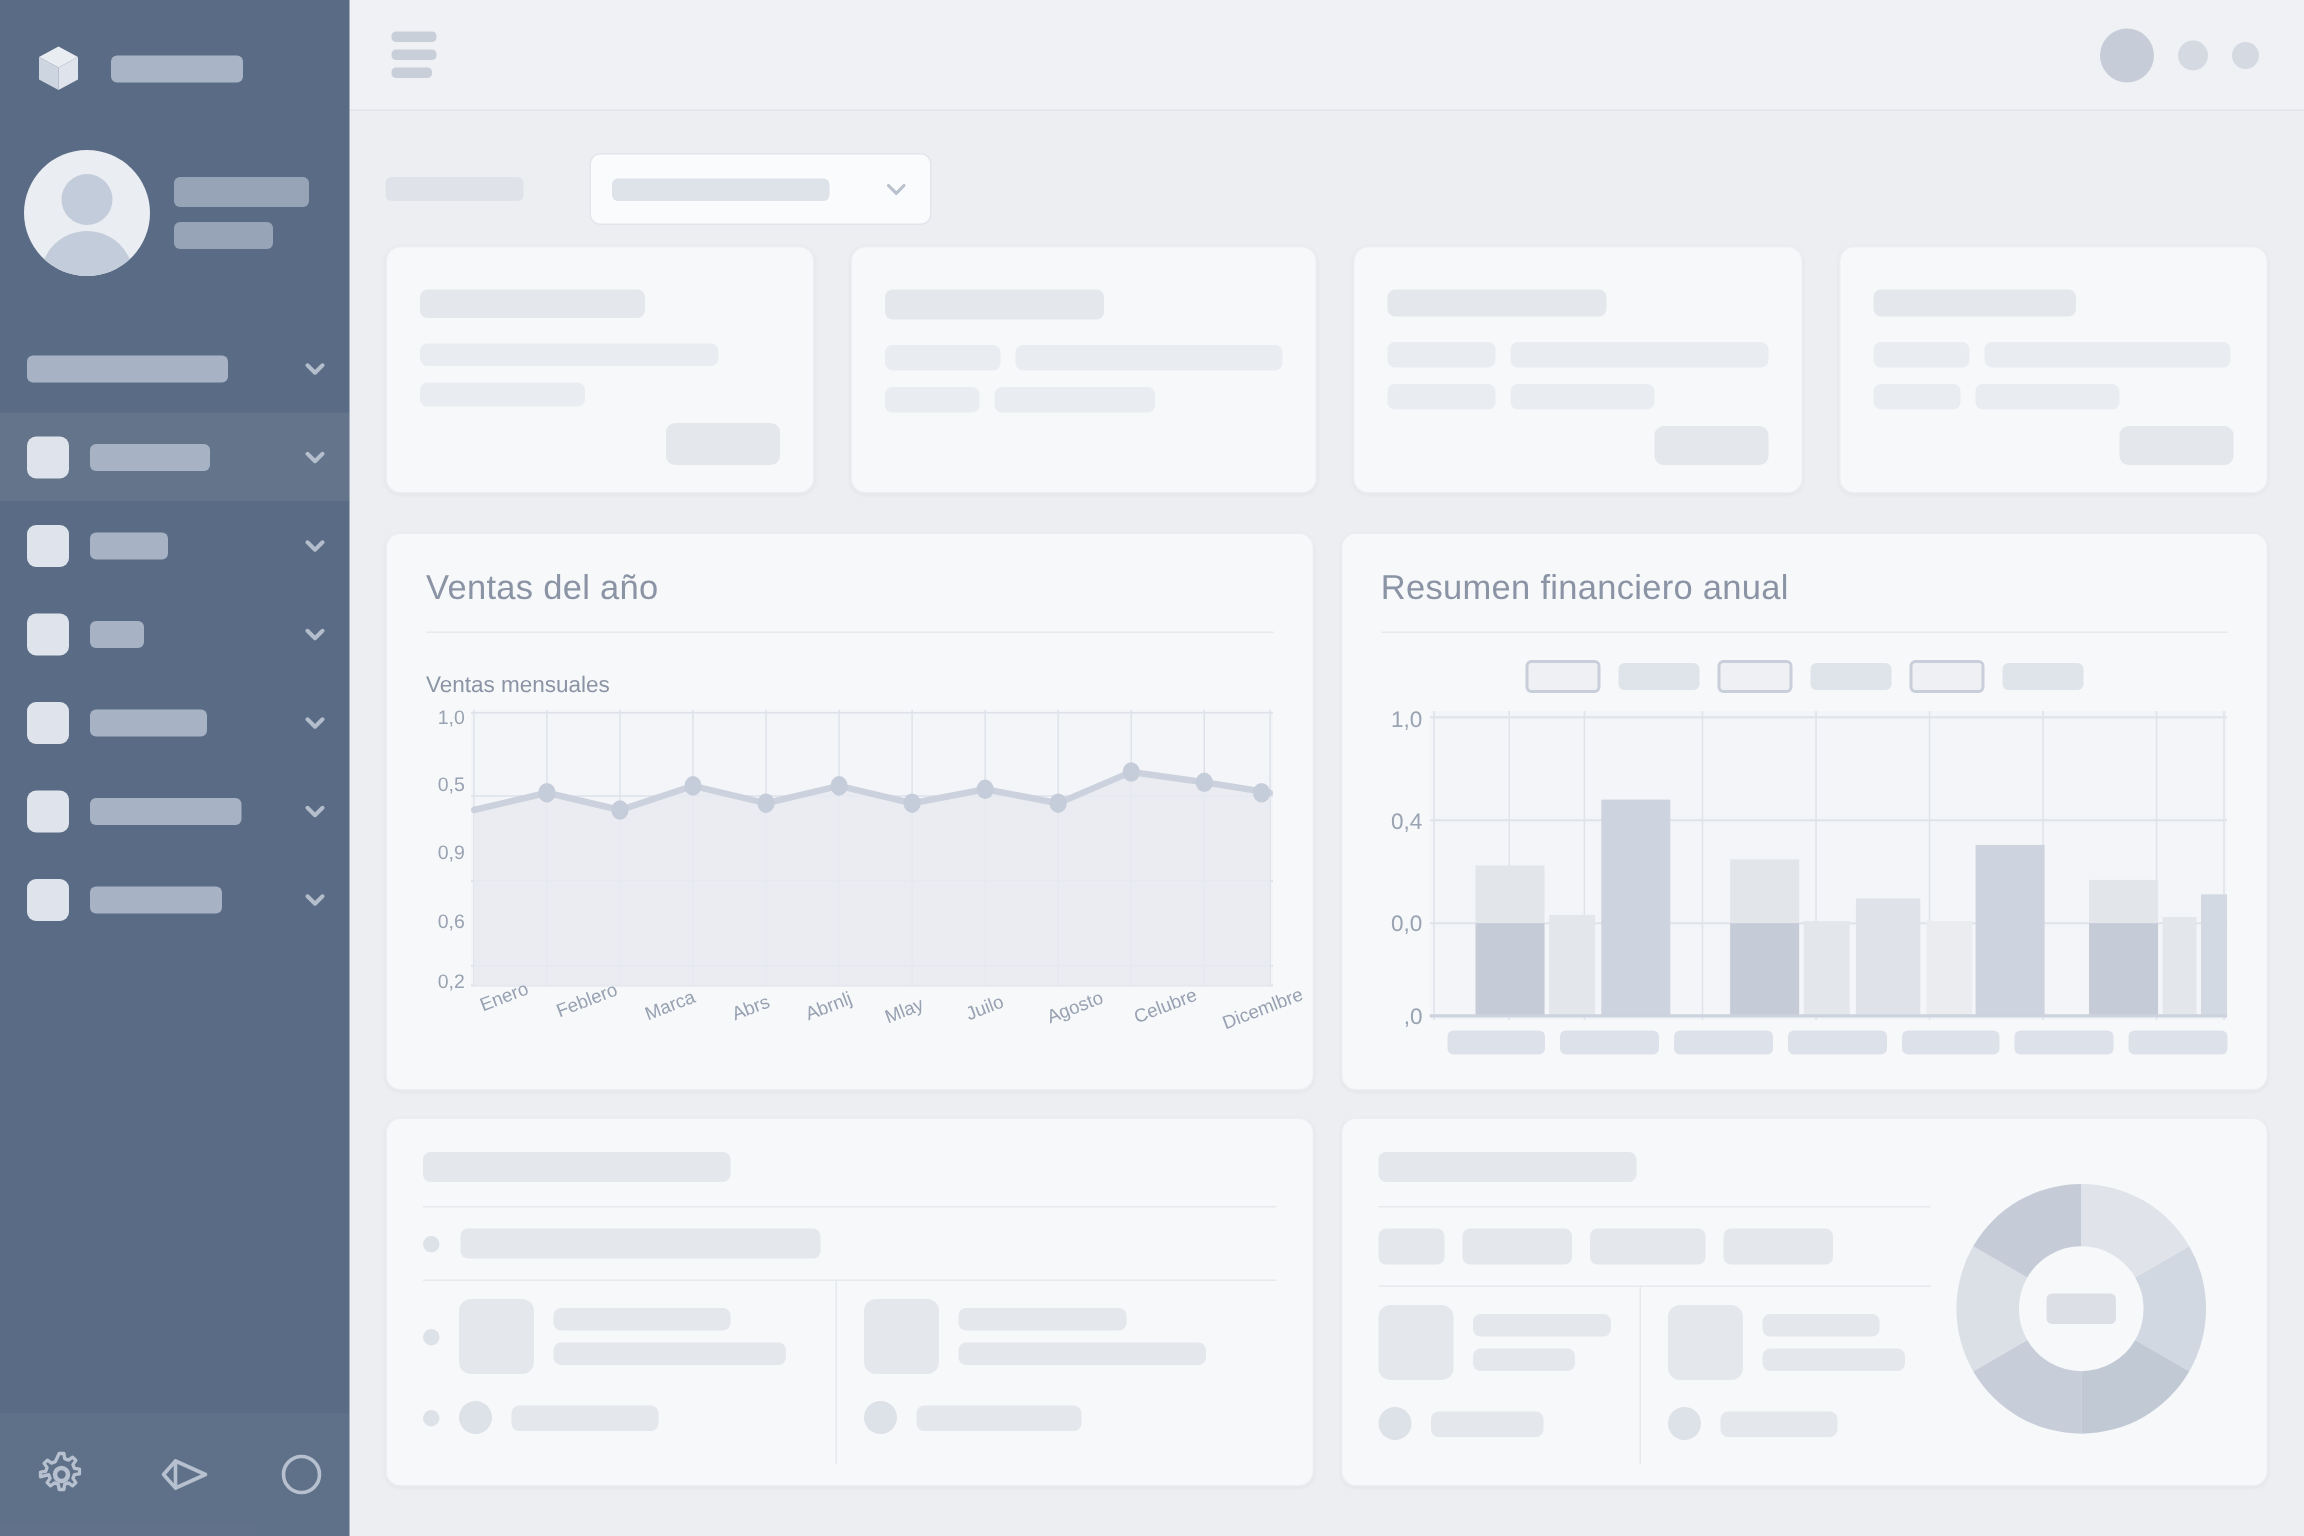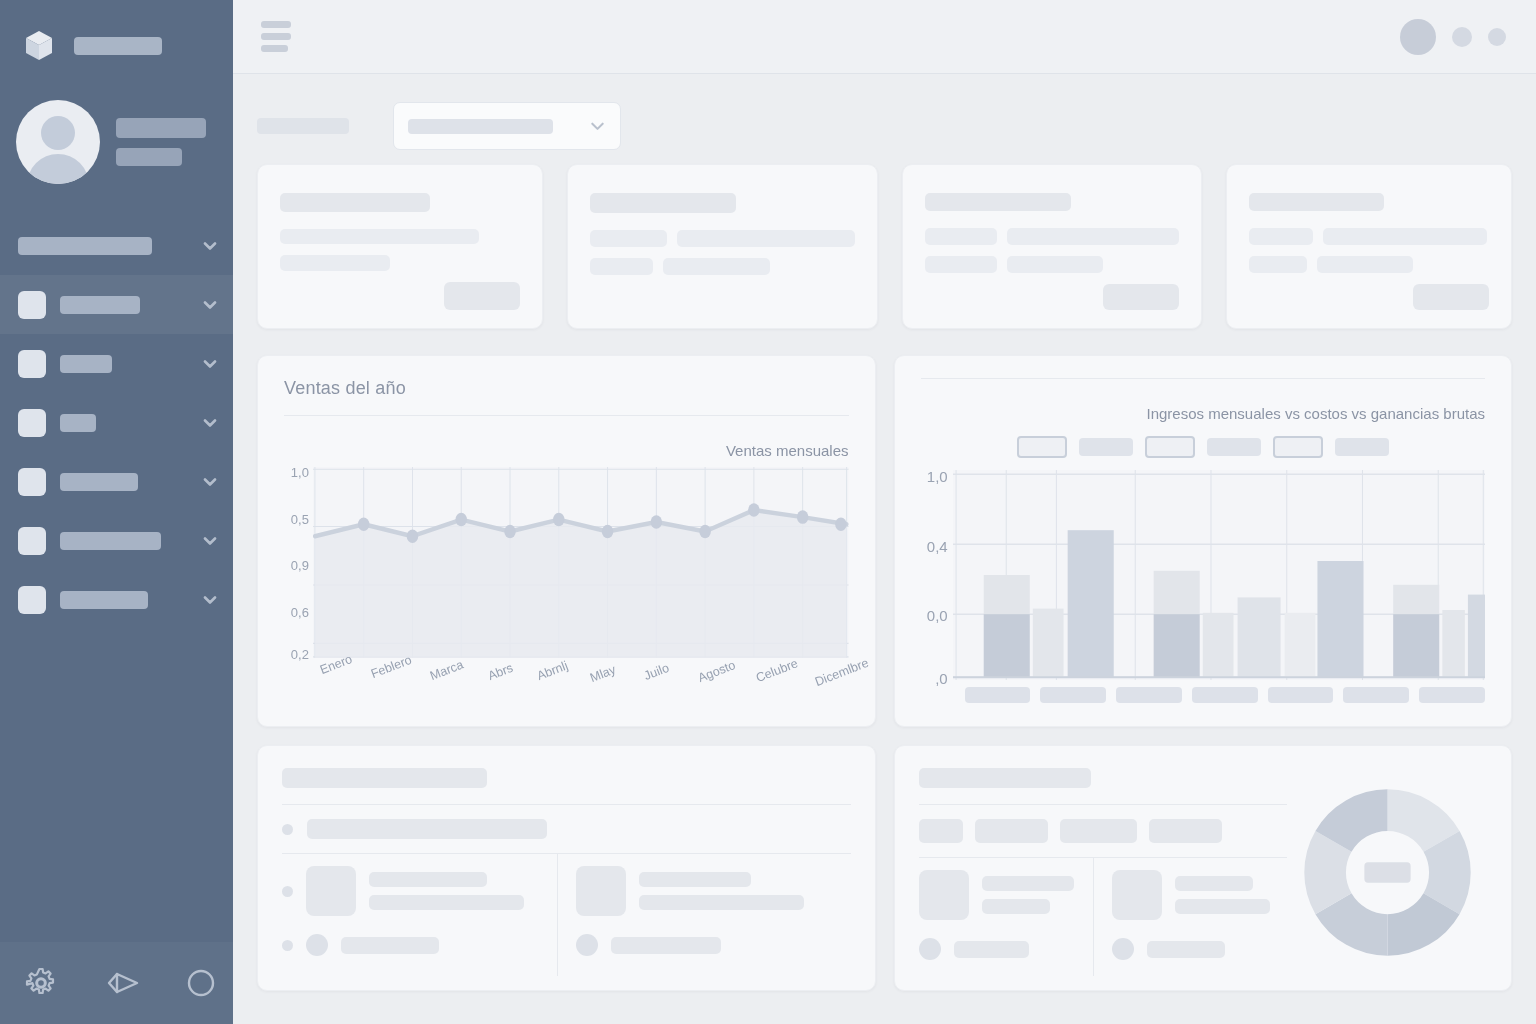--- a/index.html
+++ b/index.html
@@ -90,25 +90,25 @@
   .kpi-line { height: 17px; margin-bottom: 11px; }
   .kpi-pair { display: flex; gap: 10px; margin-bottom: 11px; }
   .kpi-btn { height: 30px; width: 76px; margin-left: auto; margin-top: auto; border-radius: 6px; background: #e4e7ec; }
 
   .panels-row { display: flex; gap: 18px; margin-bottom: 18px; }
   .panel {
     flex: 1 1 0; background: #f7f8fa; border: 1px solid #eceef2; border-radius: 10px;
     box-shadow: 0 1px 3px rgba(30,40,60,.05);
     padding: 22px 26px 16px 26px; display: flex; flex-direction: column;
   }
-  .panel-title { font-size: 18px; font-weight: 400; color: #8b94a5; letter-spacing: .2px; padding-bottom: 16px; }
+  .panel-title { font-size: 23px; font-weight: 400; color: #8b94a5; letter-spacing: .2px; padding-bottom: 16px; }
   .panel-rule { height: 1px; background: #e6e9ee; margin-bottom: 12px; }
 
   .chart-box { flex: 1 1 auto; display: flex; flex-direction: column; }
-  .chart-caption { text-align: right; font-size: 15px; color: #8b94a5; margin: 14px 0 8px 0; }
+  .chart-caption { text-align: left; font-size: 15px; color: #8b94a5; margin: 14px 0 8px 0; }
 
   
   .lc-wrap { display: flex; flex: 1 1 auto; }
   .lc-yaxis { width: 34px; position: relative; }
   .lc-yaxis span {
     position: absolute; right: 4px; font-size: 13px; color: #9aa3b2;
     transform: translateY(-50%);
   }
   .lc-plot { flex: 1 1 auto; position: relative; }
   .lc-plot svg { display: block; width: 100%; height: 100%; }
@@ -422,23 +422,23 @@
               <span style="left:270px;top:14px">Mlay</span>
               <span style="left:324px;top:12px">Juilo</span>
               <span style="left:378px;top:14px">Agosto</span>
               <span style="left:436px;top:14px">Celubre</span>
               <span style="left:495px;top:18px">Dicemlbre</span>
             </div>
           </div>
         </div>
 
         <div class="panel" style="height:372px">
+          <div class="panel-title">Resumen financiero anual</div>
           <div class="panel-rule"></div>
           <div class="chart-box">
-            <div class="chart-caption">Ingresos mensuales vs costos vs ganancias brutas</div>
             <div class="bc-legend">
               <span class="sw"></span>
               <span class="lb"></span>
               <span class="sw"></span>
               <span class="lb"></span>
               <span class="sw"></span>
               <span class="lb"></span>
             </div>
             <div class="bc-wrap">
               <div class="bc-yaxis">

